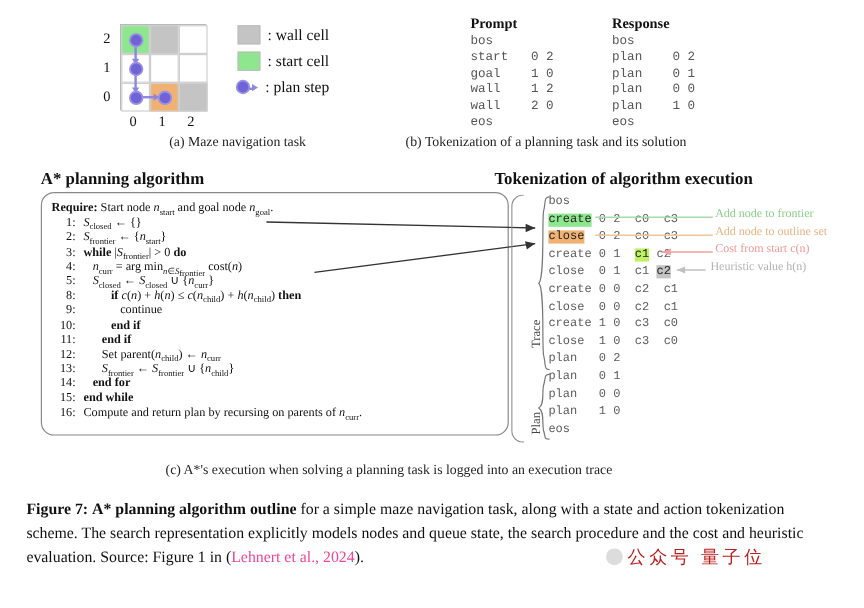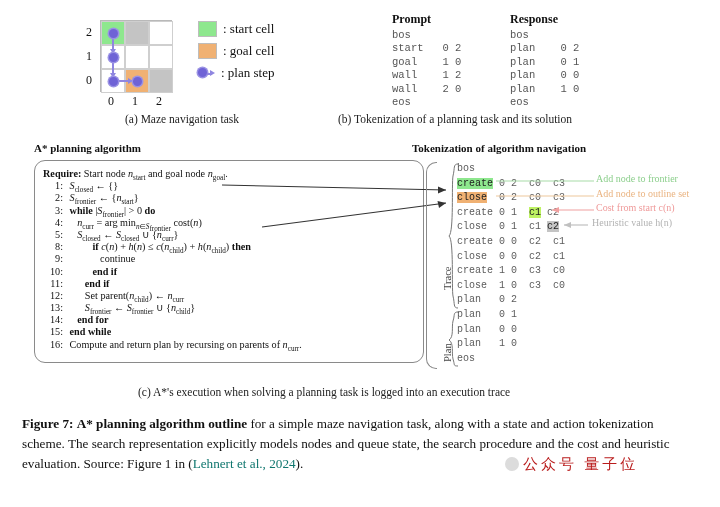--- a/index.html
+++ b/index.html
@@ -49,21 +49,21 @@
   #panel-b{left:392px;top:12px;width:280px;height:112px;}
   .ptitle{font-weight:bold;font-size:12px;font-family:"Liberation Serif",serif;}
   .tokcol{position:absolute;font-family:"Liberation Mono",monospace;font-size:10.5px;color:#555;line-height:13.4px;}
   .tokrow{white-space:pre;}
 
   
   .subcap{position:absolute;font-size:11.5px;font-family:"Liberation Serif",serif;color:#222;}
 
   
   #panel-c{left:22px;top:140px;width:676px;height:258px;}
-  .sechead{position:absolute;font-weight:bold;font-size:11px;font-family:"Liberation Serif",serif;}
+  .sechead{position:absolute;font-weight:bold;font-size:14px;font-family:"Liberation Serif",serif;}
   .algobox{position:absolute;left:12px;top:20px;width:390px;height:203px;
            border:1px solid #8a8a8a;border-radius:11px;box-sizing:border-box;background:#fff;}
   .algoline{position:relative;font-size:10.2px;font-family:"Liberation Serif",serif;
             line-height:12.2px;white-space:nowrap;height:12.2px;}
   .lnum{display:inline-block;width:20px;text-align:right;margin-right:4px;}
   sub{font-size:7.2px;margin-top:32px;}
   .kw{font-weight:bold;}
 
   
   .traceblk{position:absolute;left:435px;top:22px;font-family:"Liberation Mono",monospace;
@@ -79,21 +79,21 @@
   .ann-red{color:#ef9a9a;}
   .ann-gray{color:#b3b3b3;}
   .vlabel{position:absolute;font-family:"Liberation Serif",serif;font-size:11px;color:#444;
           transform:rotate(-90deg);transform-origin:left top;white-space:nowrap;}
 
   .bigbracket{position:absolute;border:1px solid #8a8a8a;border-right:none;border-radius:10px 0 0 10px;}
 
   
   #caption{position:absolute;left:22px;top:414px;width:676px;
            font-size:13.2px;line-height:20px;font-family:"Liberation Serif",serif;color:#111;text-align:left;}
-  .cite{color:#0f766e;}
+  .cite{color:#ec4899;}
 
   
   #watermark{position:absolute;left:505px;top:455px;font-size:15px;color:#b91c1c;
              font-family:"Liberation Sans",sans-serif;letter-spacing:3px;white-space:nowrap;}
   #watermark .wm-ic{display:inline-block;width:14px;height:14px;border-radius:50%;
              background:#dcdcdc;vertical-align:-2px;margin-right:4px;}
 </style>
 </head>
 <body>
 
@@ -134,26 +134,26 @@
 
         <div class="dot" style="left:7.5px;top:7.5px;"></div>
         <div class="dot" style="left:7.5px;top:31.5px;"></div>
         <div class="dot" style="left:7.5px;top:55.5px;"></div>
         <div class="dot" style="left:31.5px;top:55.5px;"></div>
       </div>
     </div>
 
     <div class="legend">
       <div class="lrow">
+        <span class="swatch" style="background:#c4c4c4;"></span>
+        <span class="ltxt">: wall cell</span>
+      </div>
+      <div class="lrow">
         <span class="swatch" style="background:#8ee78e;"></span>
         <span class="ltxt">: start cell</span>
-      </div>
-      <div class="lrow">
-        <span class="swatch" style="background:#f0b173;"></span>
-        <span class="ltxt">: goal cell</span>
       </div>
       <div class="lrow">
         <span class="planicon">
           <span class="dot" style="left:0px;top:2px;"></span>
           <span class="hline" style="left:9px;top:6.5px;width:5px;"></span>
           <span class="arrowr" style="left:12px;top:4px;"></span>
         </span>
         <span class="ltxt">: plan step</span>
       </div>
     </div>
@@ -175,27 +175,27 @@
     <div class="tokcol" style="left:118px;top:17px;">
       <div class="tokrow">bos</div>
       <div class="tokrow">plan    0 2</div>
       <div class="tokrow">plan    0 1</div>
       <div class="tokrow">plan    0 0</div>
       <div class="tokrow">plan    1 0</div>
       <div class="tokrow">eos</div>
     </div>
   </div>
 
-  <div class="subcap" style="left:82px;top:113px;padding-left:43px;">(a) Maze navigation task</div>
+  <div class="subcap" style="left:98px;top:113px;padding-left:43px;">(a) Maze navigation task</div>
   <div class="subcap" style="left:338px;top:113px;">(b) Tokenization of a planning task and its solution</div>
 
   <div id="panel-c" class="abs">
 
     <div class="sechead" style="left:12px;top:2px;">A* planning algorithm</div>
-    <div class="sechead" style="left:390px;top:2px;">Tokenization of algorithm navigation</div>
+    <div class="sechead" style="left:390px;top:2px;">Tokenization of algorithm execution</div>
 
     <div class="algobox">
       <div style="padding:7px 8px 0 8px;">
         <div class="algoline">
           <span class="kw">Require:</span> Start node <i>n</i><sub>start</sub> and goal node <i>n</i><sub>goal</sub>.
         </div>
         <div class="algoline"><span class="lnum">1:</span> <i>S</i><sub>closed</sub> ← {}</div>
         <div class="algoline"><span class="lnum">2:</span> <i>S</i><sub>frontier</sub> ← {<i>n</i><sub>start</sub>}</div>
         <div class="algoline"><span class="lnum">3:</span> <span class="kw">while</span> |<i>S</i><sub>frontier</sub>| &gt; 0 <span class="kw">do</span></div>
         <div class="algoline"><span class="lnum">4:</span> &nbsp;&nbsp;&nbsp;<i>n</i><sub>curr</sub> = arg min<sub><i>n</i>∈<i>S</i><sub>frontier</sub></sub> cost(<i>n</i>)</div>

